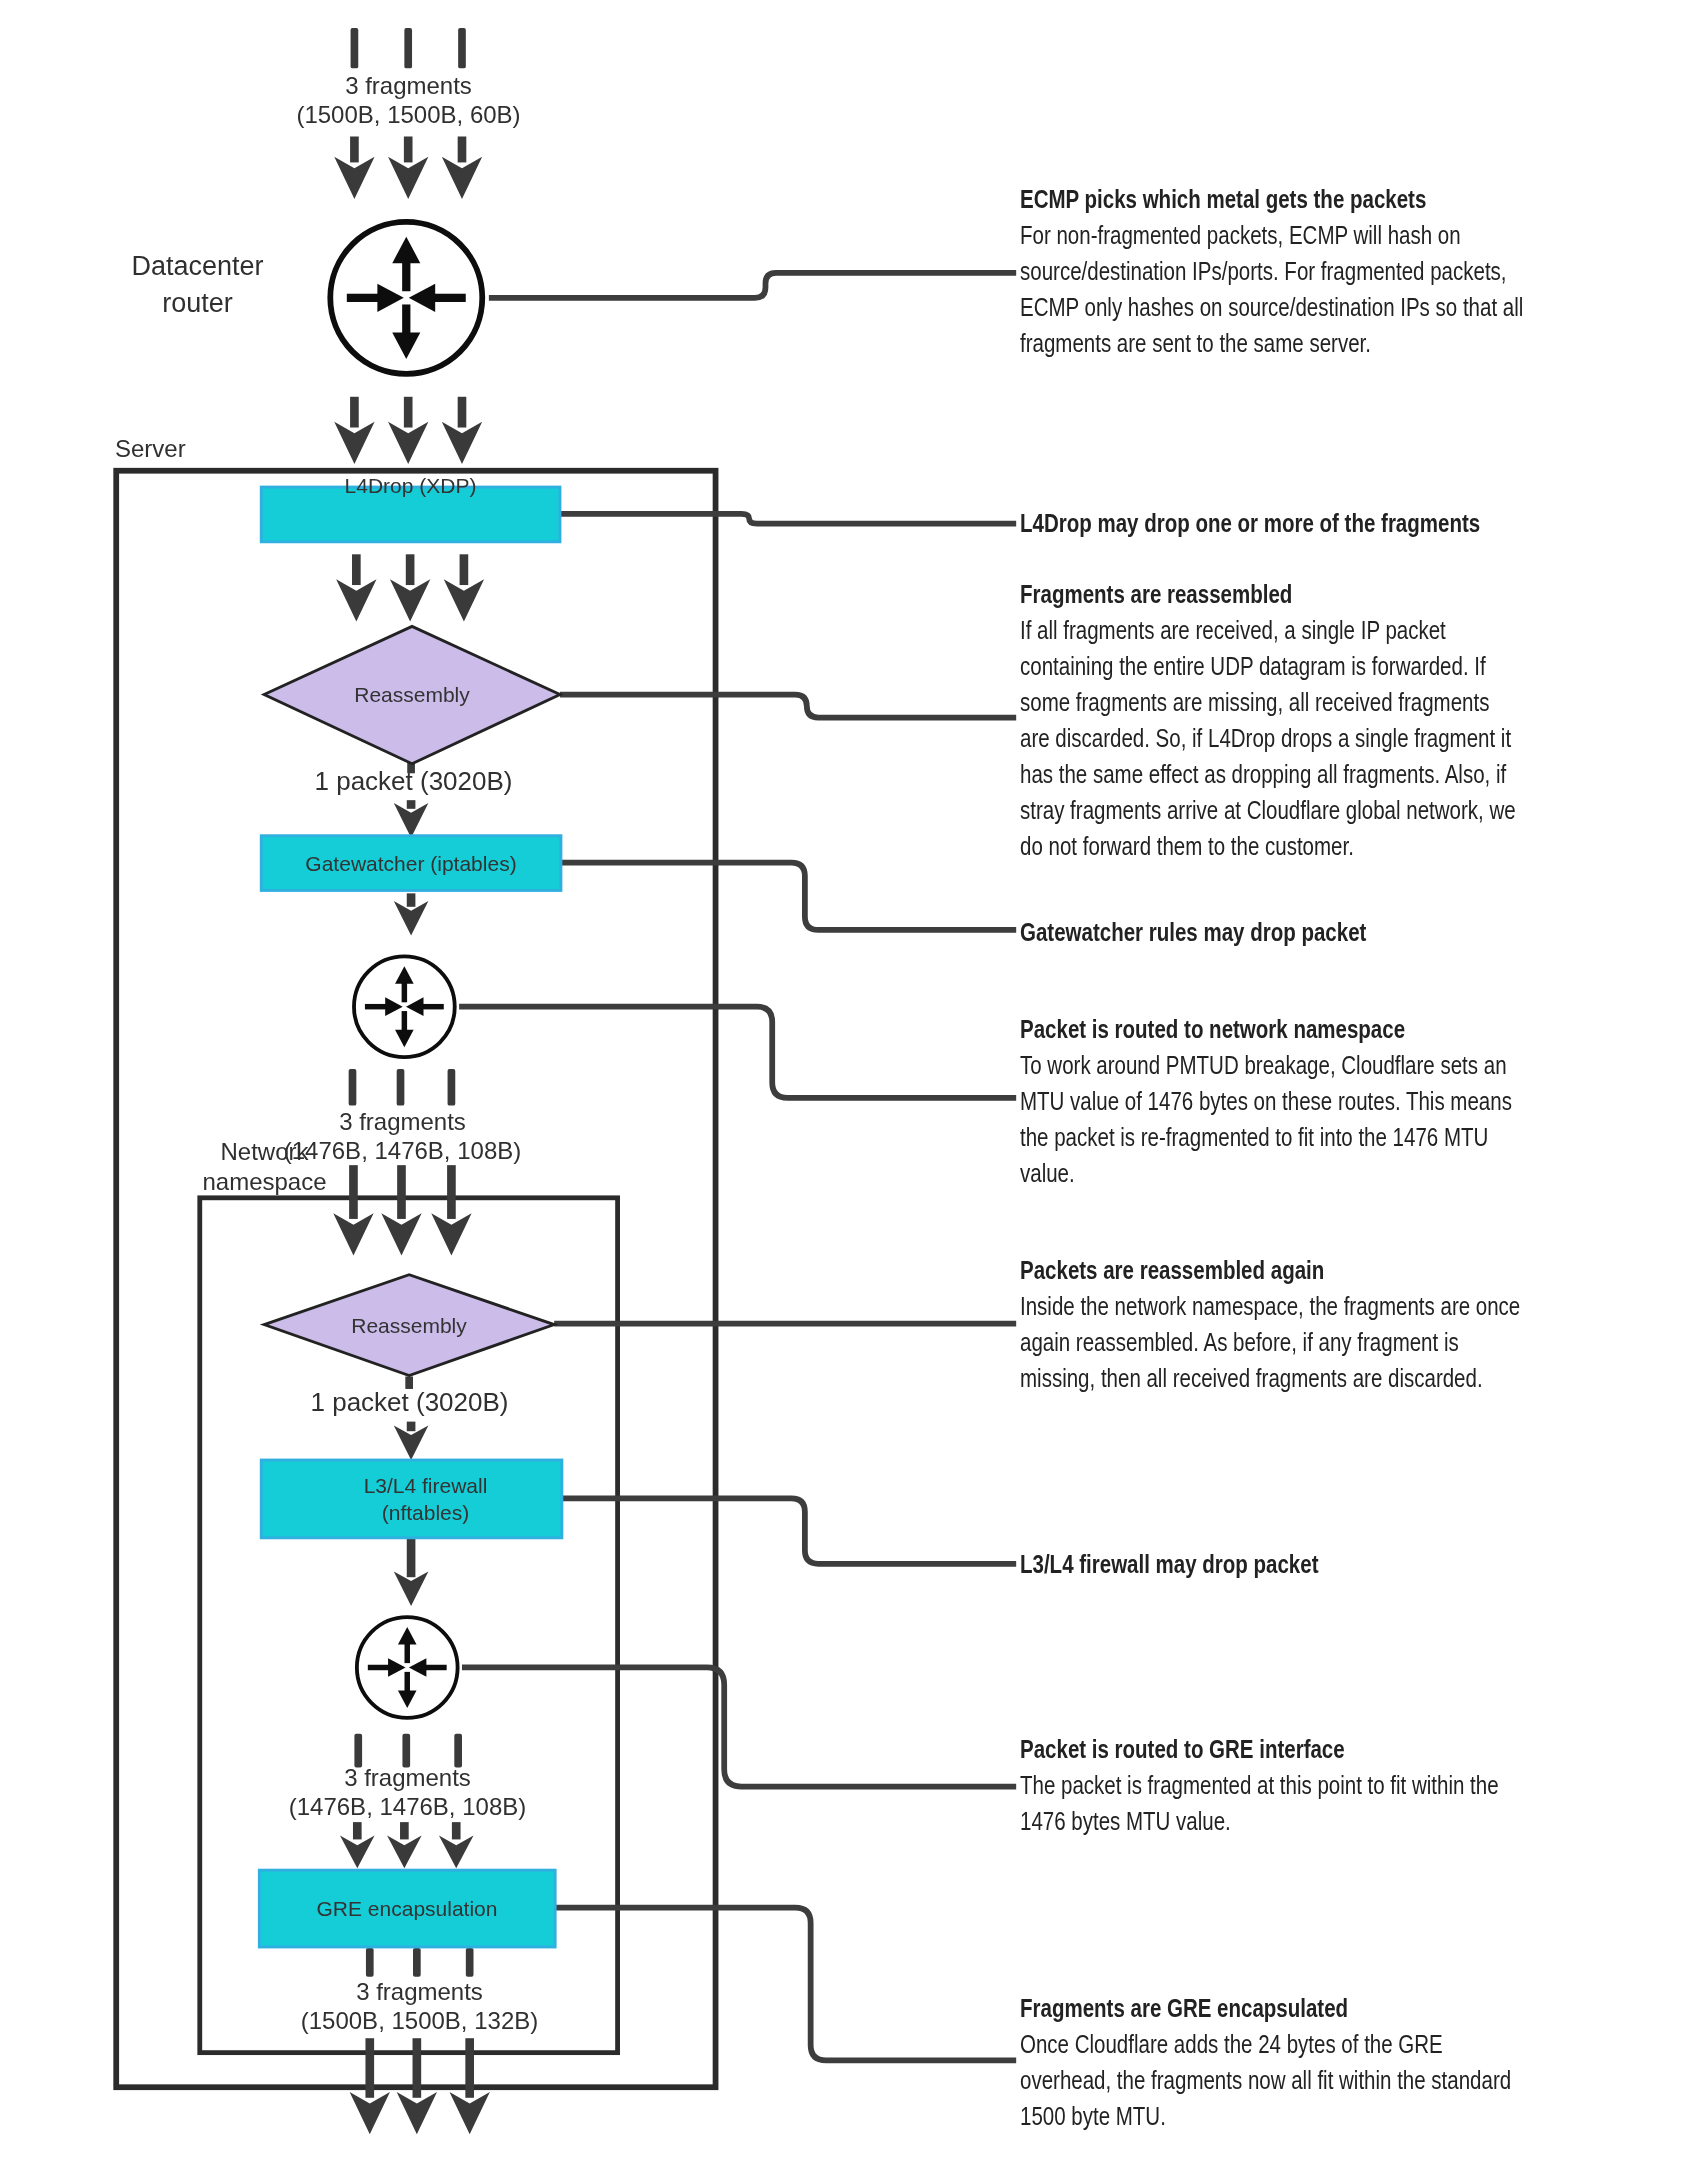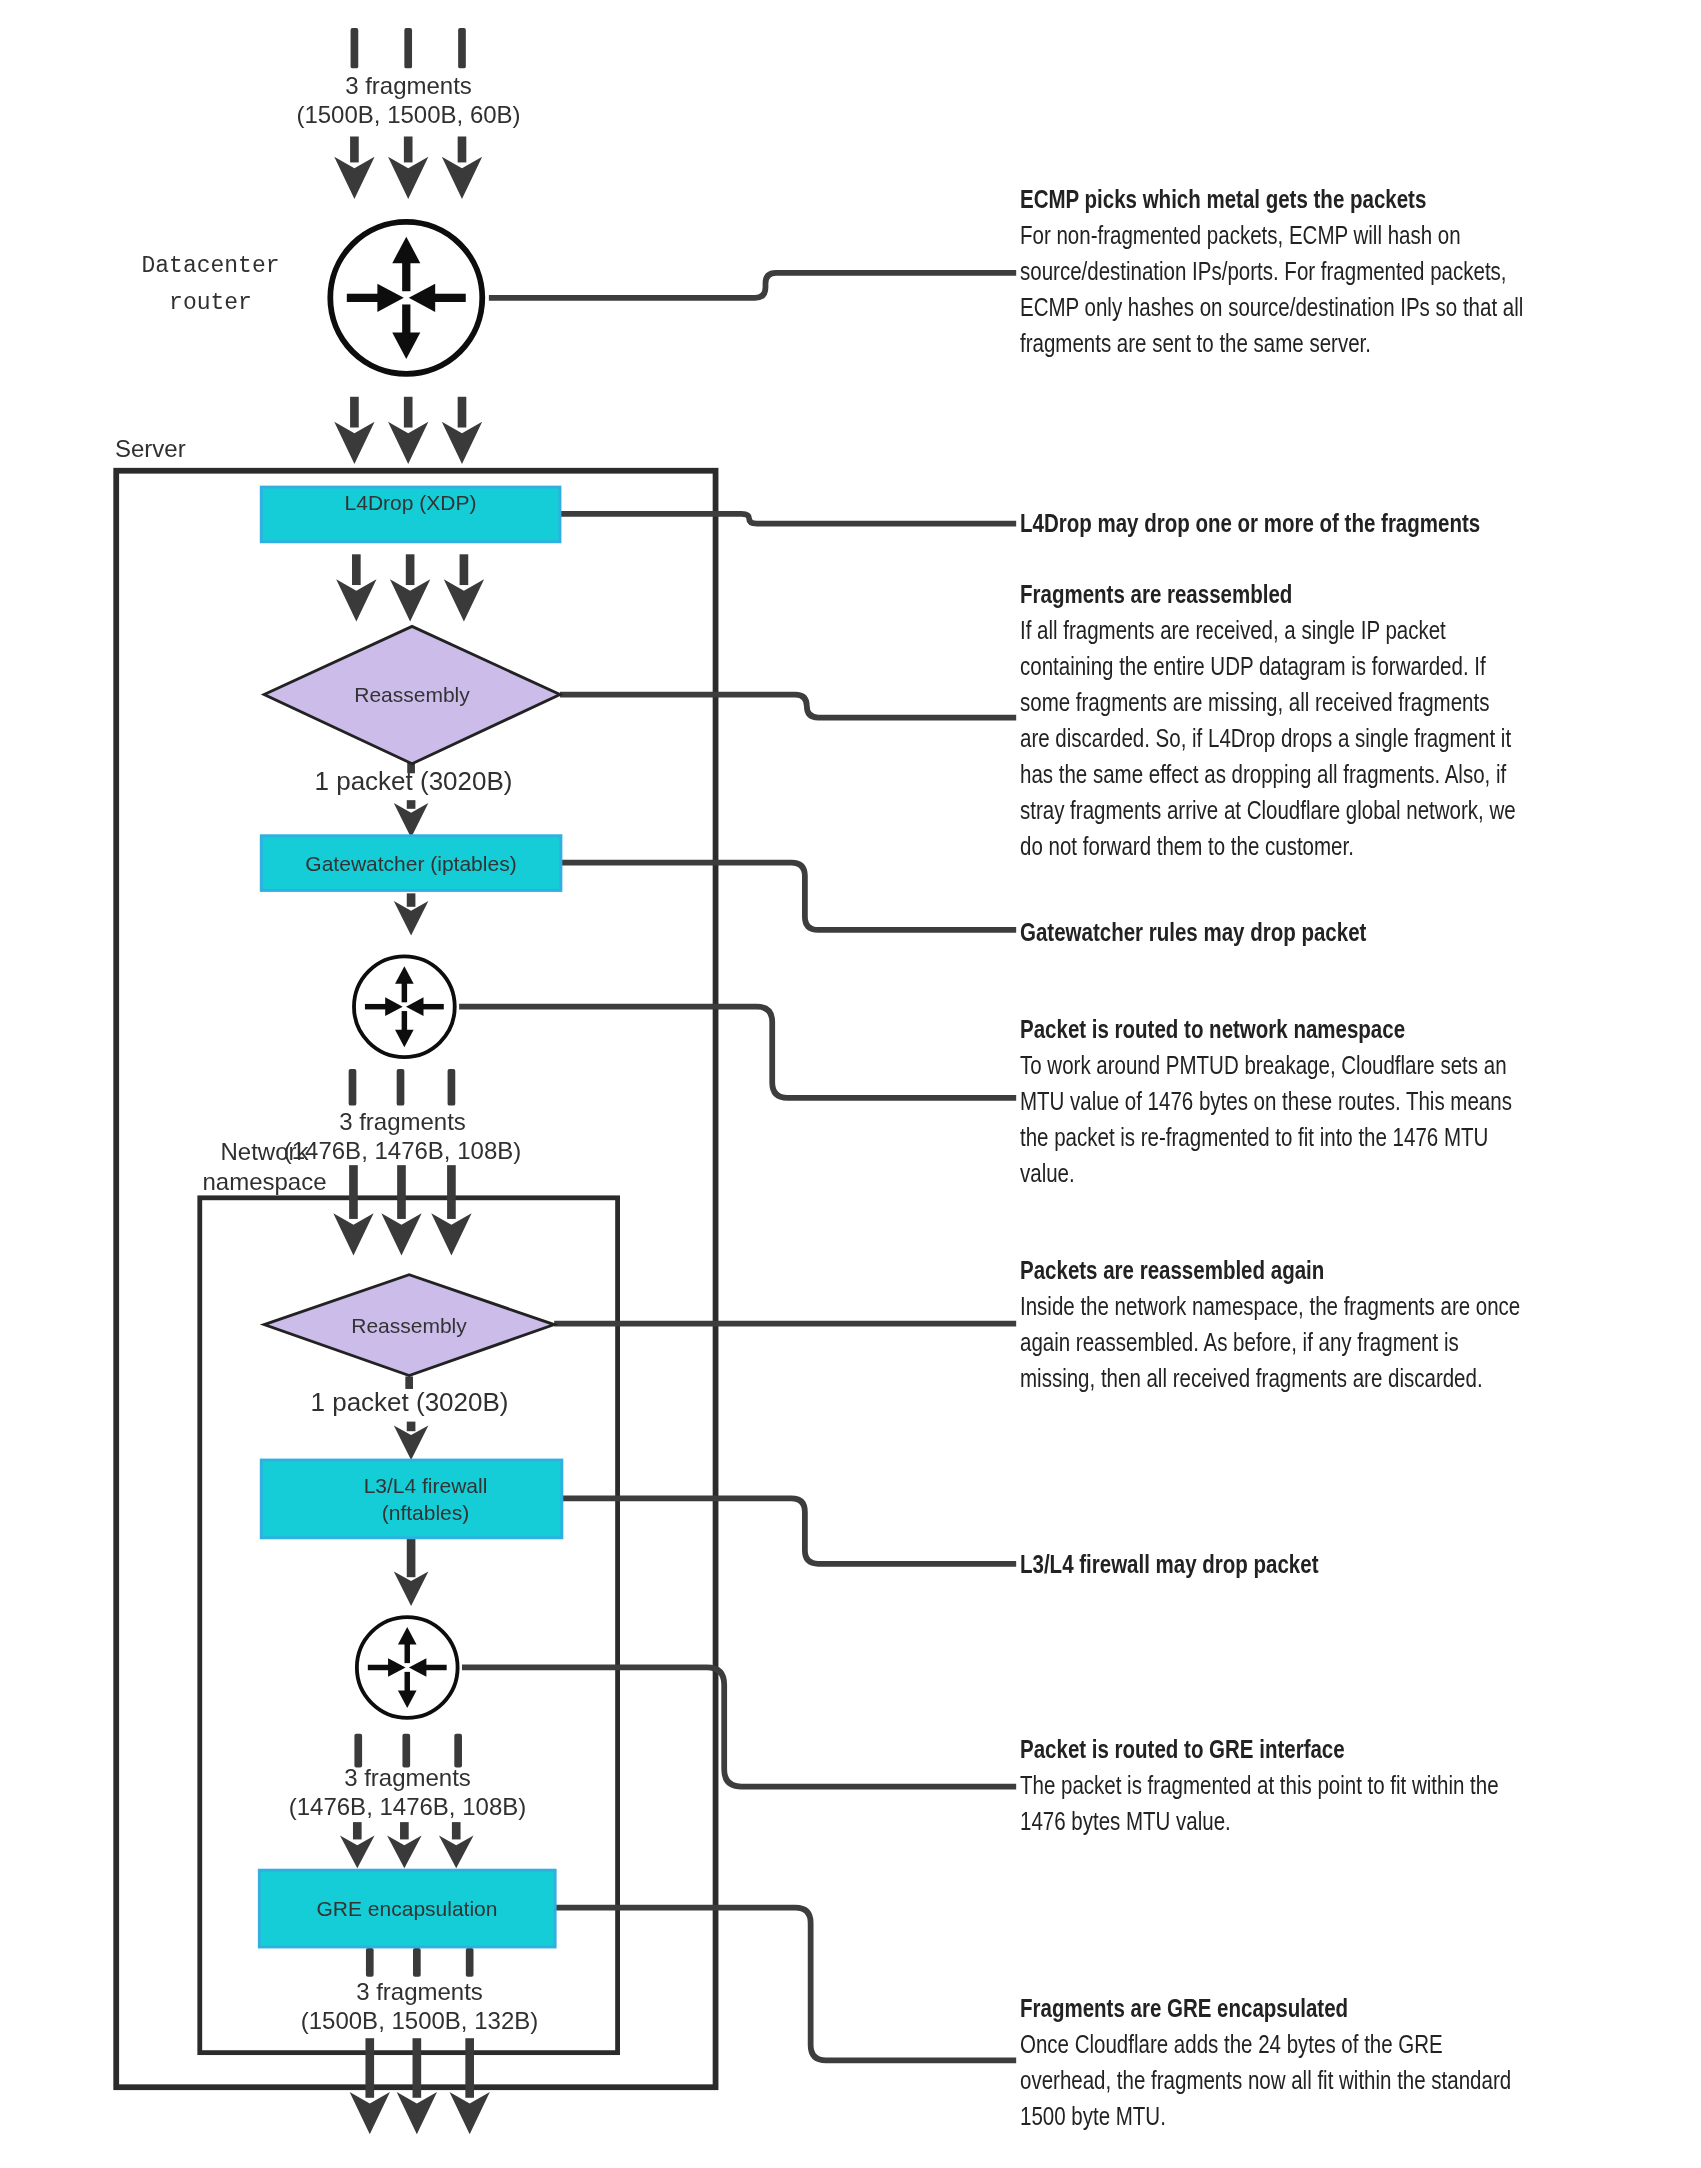--- a/index.html
+++ b/index.html
@@ -160,25 +160,25 @@
   <rect x="272" y="870" width="312" height="57" fill="#14cdd6" stroke="#2fb0e0" stroke-width="3"></rect>
   <rect x="272" y="1520" width="313" height="81" fill="#14cdd6" stroke="#2fb0e0" stroke-width="3"></rect>
   <rect x="270" y="1947" width="308" height="80" fill="#14cdd6" stroke="#2fb0e0" stroke-width="3"></rect>
 
   <polygon points="275,723 429,652 583,723 429,795" fill="#cbbce9" stroke="#222222" stroke-width="3"></polygon>
   <polygon points="275,1379 426,1327 577,1379 426,1432" fill="#cbbce9" stroke="#222222" stroke-width="3"></polygon>
 </svg>
 
 <div class="lbl" style="left:255px;top:71px;width:307px;">3 fragments
 (1500B, 1500B, 60B)</div>
-<div class="lbl" style="left:100px;top:248px;width:221px;font-size:23px;line-height:37px;font-family:Liberation Mono, monospace;">Datacenter
+<div class="lbl" style="left:87px;top:248px;width:221px;font-size:27px;line-height:37px;">Datacenter
 router</div>
 <div class="lbl" style="left:115px;top:434px;width:192px;text-align:left;">Server</div>
 
-<div class="node-lbl" style="left:261px;top:475px;width:299px;height:55px;">L4Drop (XDP)</div>
+<div class="node-lbl" style="left:261px;top:458px;width:299px;height:55px;">L4Drop (XDP)</div>
 <div class="node-lbl" style="left:264px;top:626px;width:296px;height:137px;">Reassembly</div>
 <div class="lbl" style="left:250px;top:767px;width:327px;font-size:26px;">1 packet (3020B)</div>
 <div class="node-lbl" style="left:261px;top:836px;width:300px;height:55px;text-align:center;">Gatewatcher (iptables)</div>
 
 <div class="lbl" style="left:249px;top:1107px;width:307px;">3 fragments
 (1476B, 1476B, 108B)</div>
 <div class="lbl" style="left:159px;top:1137px;width:211px;text-align:center;line-height:30px;">Network
 namespace</div>
 
 <div class="node-lbl" style="left:264px;top:1275px;width:290px;height:101px;">Reassembly</div>

